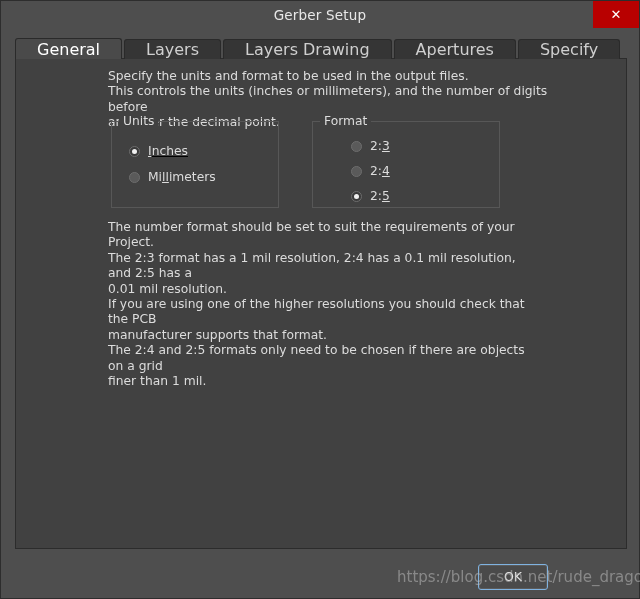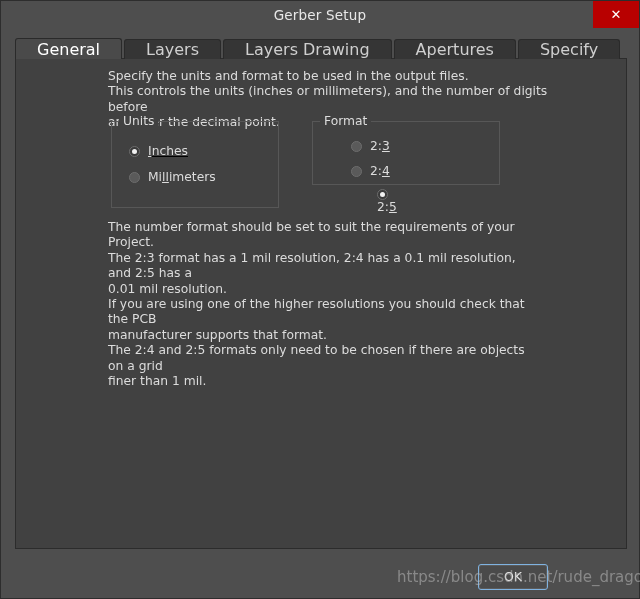--- a/index.html
+++ b/index.html
@@ -122,21 +122,21 @@
     top: -8px; left: 7px;
     padding: 0 4px;
     background: #414141;
     color: #dcdcdc;
     font-size: 12.3px;
     line-height: 14px;
     white-space: nowrap;
     text-align: right;
   }
   #units-group  { left: 95px;  top: 62px; width: 168px; height: 87px; }
-  #format-group { left: 296px; top: 62px; width: 188px; height: 64px; }
+  #format-group { left: 296px; top: 62px; width: 188px; height: 87px; }
 
   
   .radio-row {
     position: absolute;
     display: flex;
     align-items: center;
     cursor: pointer;
     white-space: nowrap;
   }
   .radio {
@@ -252,21 +252,21 @@
       <div class="radio-row" style="left:38px; top:17px;">
         <span class="radio"></span>
         <span class="radio-label">2:<span class="acc">3</span></span>
       </div>
 
       <div class="radio-row" style="left:38px; top:42px;justify-content:center;">
         <span class="radio"></span>
         <span class="radio-label">2:<span class="acc">4</span></span>
       </div>
 
-      <div class="radio-row" style="left:56px; top:67px;flex-direction:column;">
+      <div class="radio-row" style="left:38px; top:67px;">
         <span class="radio checked"></span>
         <span class="radio-label">2:<span class="acc">5</span></span>
       </div>
     </div>
 
     <div class="blurb" id="notes-text">The number format should be set to suit the requirements of your Project.
 The 2:3 format has a 1 mil resolution, 2:4 has a 0.1 mil resolution, and 2:5 has a
 0.01 mil resolution.
 If you are using one of the higher resolutions you should check that the PCB
 manufacturer supports that format.

